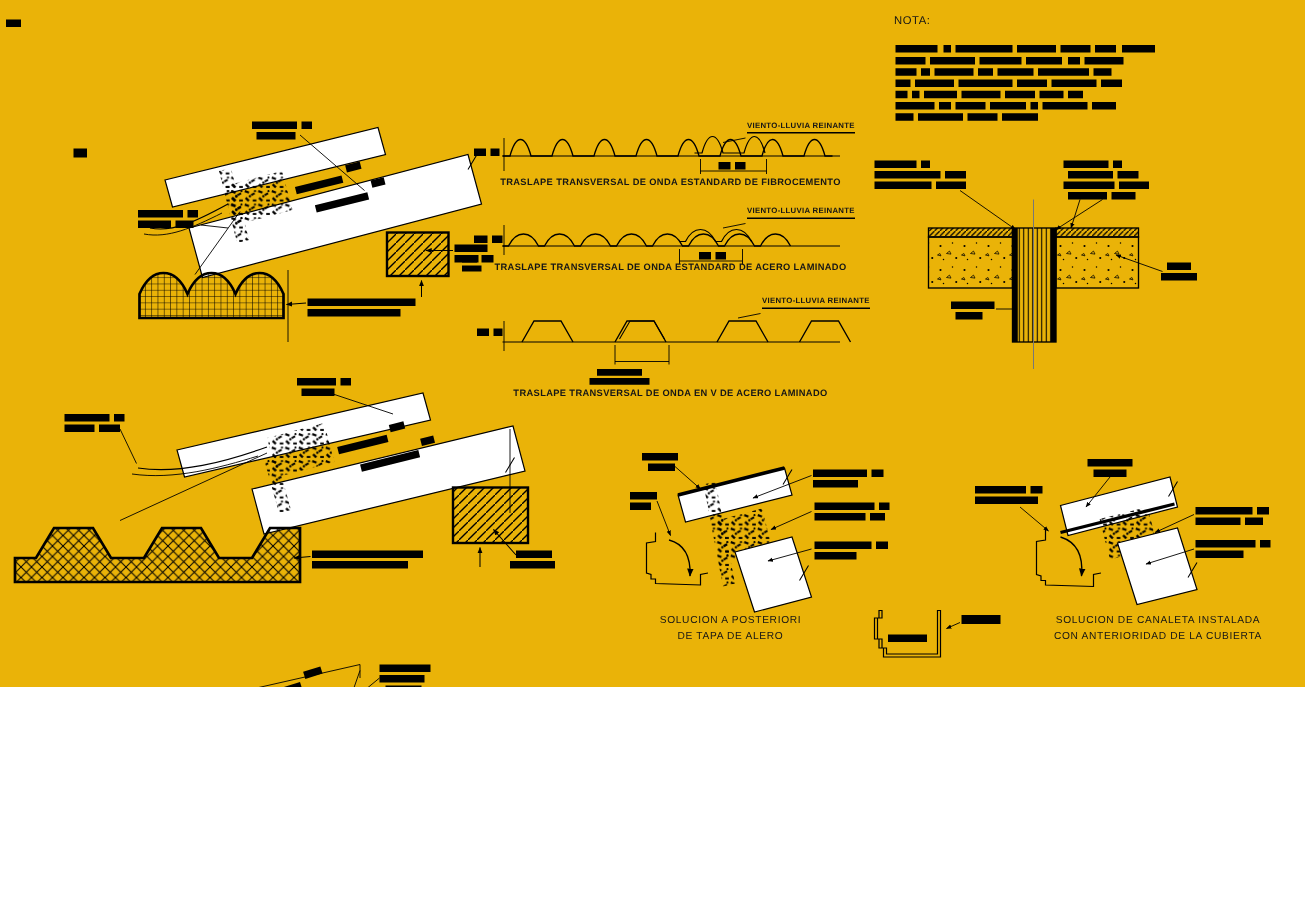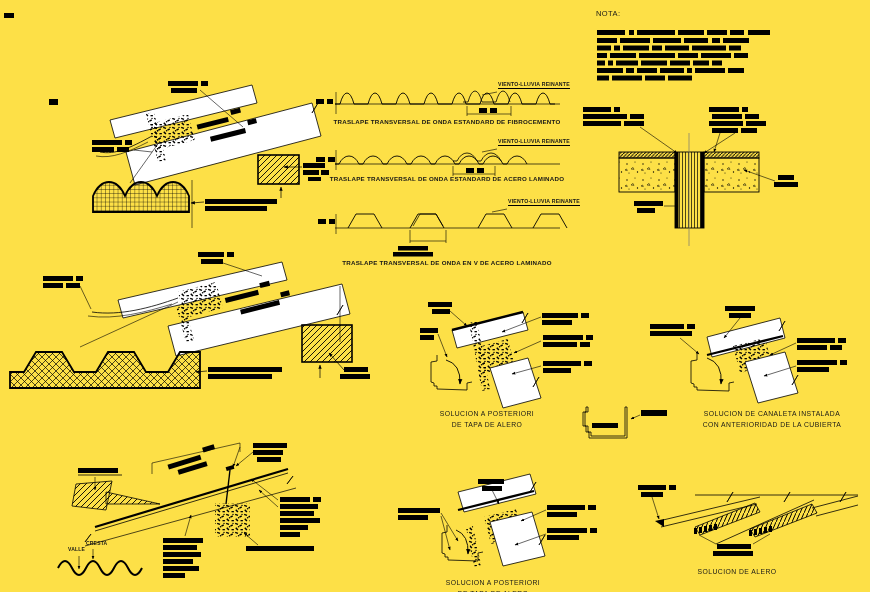--- a/index.html
+++ b/index.html
@@ -1,16 +1,16 @@
 <!DOCTYPE html>
 <html><head>
 <meta charset="utf-8">
 <style>
   html,body{margin:0;padding:0;background:#fff;}
-  .canvas{position:relative;width:870px;height:592px;background:#fde047;overflow:hidden;
+  .canvas{position:relative;width:870px;height:458px;background:#eab308;overflow:hidden;
           font-family:"Liberation Sans",sans-serif;color:#111;text-decoration:underline;}
   .canvas svg{position:absolute;left:0;top:0;}
   .lbl{position:absolute;white-space:nowrap;color:#161616;}
   .nota{font:7.5px "Liberation Sans",sans-serif;letter-spacing:.4px;}
   .capwave{font:bold 6.2px "Liberation Sans",sans-serif;letter-spacing:.25px;transform:translateX(-50%);}
   .wind{font:bold 5.2px "Liberation Sans",sans-serif;letter-spacing:.2px;border-bottom:1.2px solid #000;padding-bottom:1px;}
   .capsol{font:6.8px "Liberation Sans",sans-serif;letter-spacing:.45px;text-align:center;transform:translateX(-50%);line-height:10.5px;}
   .mini{font:bold 5px "Liberation Sans",sans-serif;letter-spacing:.2px;}
 </style>
 </head>

